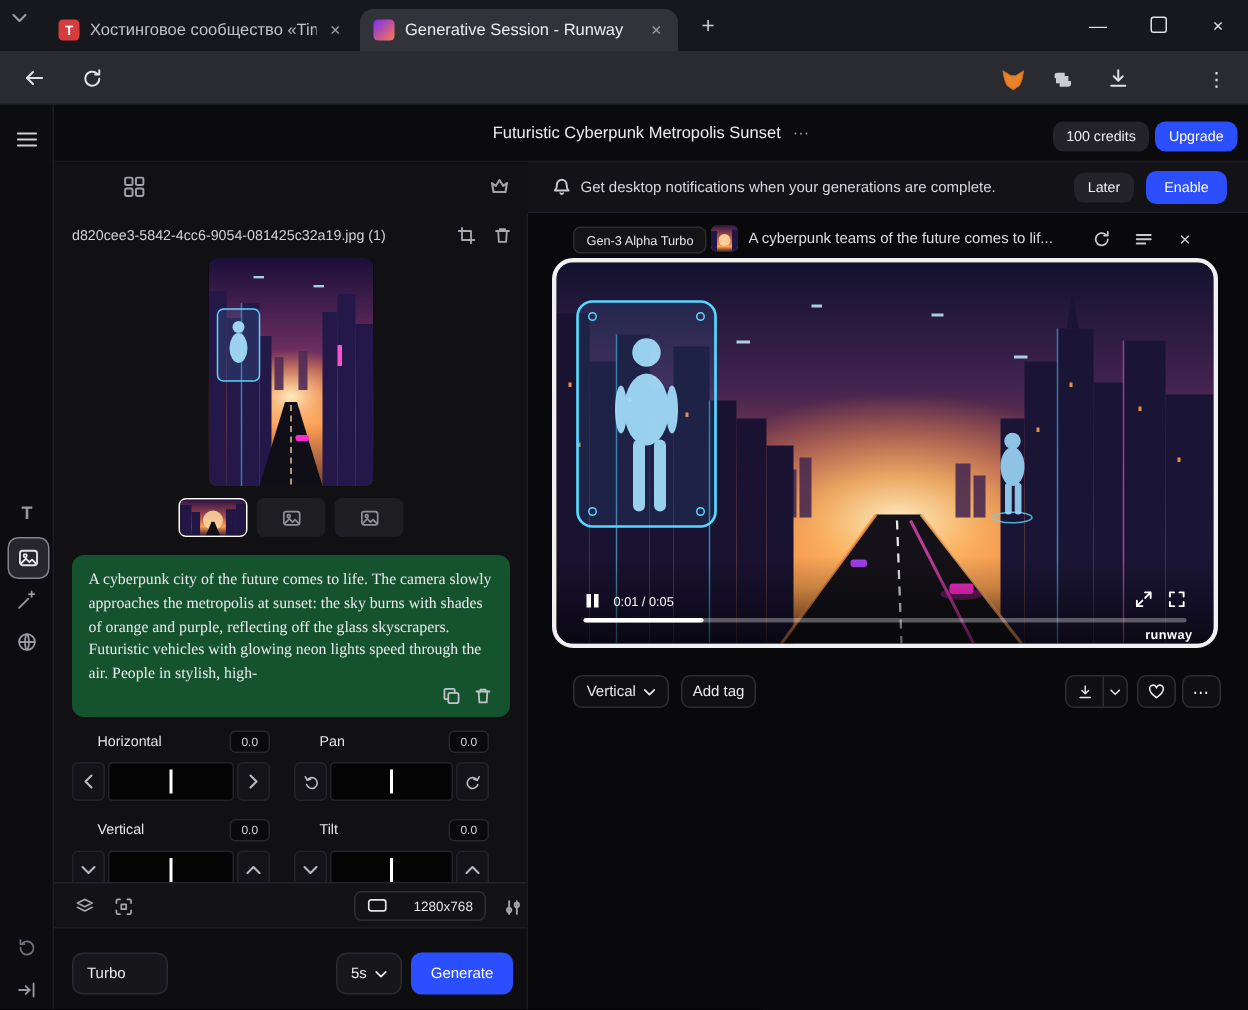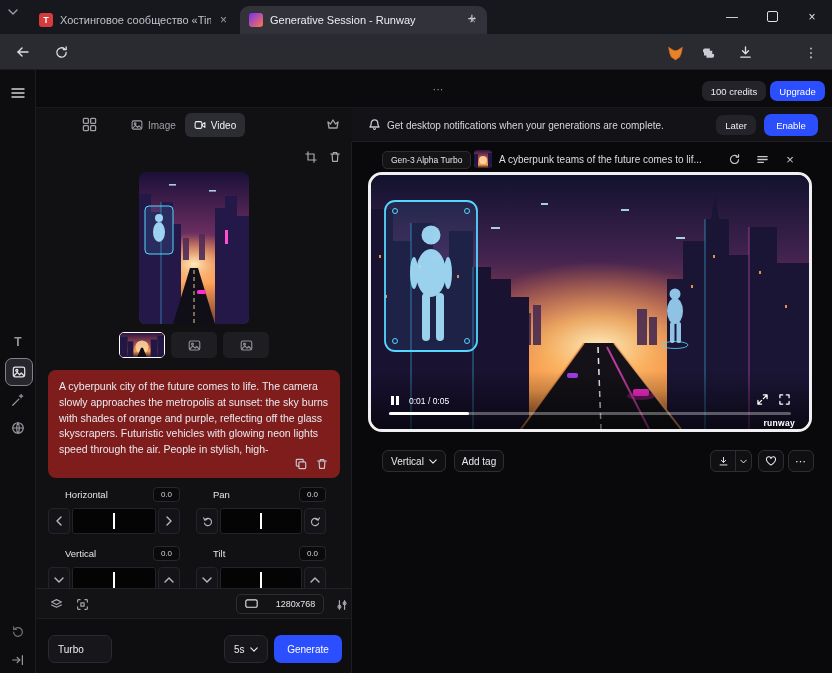--- a/index.html
+++ b/index.html
@@ -46,22 +46,22 @@
 
   
   #leftpanel{left:36px;top:142px;width:316px;height:531px;background:#111113;border-right:1px solid #1d1d22;box-sizing:border-box;overflow:hidden;}
   .fname{position:absolute;left:12px;top:10px;width:248px;font-size:9.5px;color:#d2d2d8;white-space:nowrap;overflow:hidden;}
   .small-ic{position:absolute;width:14px;height:14px;color:#a9a9b1;display:flex;align-items:center;justify-content:center;}
   #preview{position:absolute;left:103px;top:30px;width:110px;height:152px;border-radius:6px;overflow:hidden;background:#000;}
   #thumbs{position:absolute;left:0;top:190px;width:316px;display:flex;justify-content:center;gap:6px;}
   .thumb{width:46px;height:26px;border-radius:5px;box-sizing:border-box;overflow:hidden;}
   .thumb.sel{border:1.5px solid #fff;}
   .thumb.ph{background:#1d1d22;display:flex;align-items:center;justify-content:center;color:#8f8f97;}
-  #promptbox{position:absolute;left:12px;top:228px;width:292px;height:108px;background:#7f1d1d;border-radius:8px;
-             padding:9px 11px;box-sizing:border-box;font-size:10.5px;line-height:1.5;color:#eaeaef;overflow:hidden;}
+  #promptbox{position:absolute;left:12px;top:228px;width:292px;height:108px;background:#14532d;border-radius:8px;
+             padding:9px 11px;box-sizing:border-box;font-size:10.5px;line-height:1.5;color:#eaeaef;overflow:hidden;font-family:Liberation Serif, serif;}
   .prompt-ic{position:absolute;width:13px;height:13px;color:#c3c3cb;}
   .ctl-label{position:absolute;font-size:9.5px;color:#e3e3e9;margin-left:17px;}
   .valbox{position:absolute;width:27px;height:15px;background:#0a0a0c;border:1px solid #27272d;border-radius:4px;
           font-size:8px;color:#d6d6dc;display:flex;align-items:center;justify-content:center;box-sizing:border-box;}
   .sbtn{position:absolute;width:22px;height:26px;background:#141418;border:1px solid #232329;border-radius:4px;
         display:flex;align-items:center;justify-content:center;color:#b9b9c1;box-sizing:border-box;}
   .track{position:absolute;height:26px;background:#040405;border:1px solid #232329;border-radius:3px;box-sizing:border-box;}
   .track .marker{position:absolute;left:50%;top:4px;bottom:4px;width:2px;background:#fff;transform:translateX(-50%);}
   #bottombar{position:absolute;left:0;top:446px;width:316px;height:30px;background:#131316;border-top:1px solid #222228;box-sizing:border-box;}
   .bbtn{position:absolute;top:5px;width:24px;height:20px;display:flex;align-items:center;justify-content:center;color:#a7a7af;}
@@ -105,21 +105,21 @@
           <polyline points="1,1 5,5 9,1"></polyline>
         </svg>
     </div>
 
     <div class="tab" style="left:30px;width:208px;">
       <span class="fav" style="background:#d63c3c;color:#fff;font-size:9px;font-weight:bold;">Т</span>
       <span class="ttl">Хостинговое сообщество «Tim</span>
       <span class="x">×</span>
     </div>
 
-    <div class="tab active" style="left:240px;width:247px;">
+    <div class="tab active" style="left:240px;width:212px;">
       <span class="fav" style="background:linear-gradient(135deg,#7b2ff7,#ff7847);"></span>
       <span class="ttl">Generative Session - Runway</span>
       <span class="x">×</span>
     </div>
 
     <div class="abs" style="left:462px;top:7px;width:20px;height:20px;display:flex;align-items:center;justify-content:center;color:#c7cace;font-size:15px;">+</div>
 
     <div class="winbtn" style="left:712px;">—</div>
     <div class="winbtn" style="left:752px;">
       <span style="display:block;width:9px;height:9px;border:1px solid #dfe1e5;border-radius:2px;"></span>
@@ -221,71 +221,56 @@
     <div class="railic" style="top:582px;">
       <svg class="ic" width="14" height="14" viewBox="0 0 16 16">
           <path d="M2 8h8"></path>
           <path d="M7 5l3 3-3 3"></path>
           <path d="M13 3v10"></path>
         </svg>
     </div>
   </div>
 
   <div id="appheader" class="abs">
+    <span class="ttl">Futuristic Cyberpunk Metropolis Sunset</span>
     <span class="dots">···</span>
   </div>
   <div class="abs pill-dark" style="left:702px;top:81px;width:64px;height:20px;">100 credits</div>
   <div class="abs pill-blue" style="left:770px;top:81px;width:55px;height:20px;">Upgrade</div>
 
   <div id="panelhead" class="abs">
     <div class="abs" style="left:46px;top:9px;color:#9fa0a8;">
       <svg class="ic" width="15" height="15" viewBox="0 0 16 16">
           <rect x="1.5" y="1.5" width="5.3" height="5.3" rx="1"></rect>
           <rect x="9.2" y="1.5" width="5.3" height="5.3" rx="1"></rect>
           <rect x="1.5" y="9.2" width="5.3" height="5.3" rx="1"></rect>
           <rect x="9.2" y="9.2" width="5.3" height="5.3" rx="1"></rect>
         </svg>
     </div>
-    <div class="seg">
-      <div class="segitem">
-        <svg class="ic" width="12" height="12" viewBox="0 0 16 16">
-            <rect x="1.5" y="2.5" width="13" height="11" rx="2"></rect>
-            <circle cx="5.5" cy="6.3" r="1.2"></circle>
-            <path d="M2.5 12l3.5-3.5 2.7 2.7 2-2 2.8 2.8"></path>
-          </svg>
-        <span>Image</span>
-      </div>
-      <div class="segitem on">
-        <svg class="ic" width="12" height="12" viewBox="0 0 16 16">
-            <rect x="1.5" y="3.5" width="9" height="9" rx="2"></rect>
-            <path d="M11 7.2 14.5 4.8v6.4L11 8.8z"></path>
-          </svg>
-        <span>Video</span>
-      </div>
-    </div>
     <div class="abs" style="left:290px;top:9px;color:#9fa0a8;">
       <svg class="ic" width="14" height="14" viewBox="0 0 14 14">
           <path d="M2 5l2.5 2L7 3l2.5 4L12 5l-1 6H3z"></path>
         </svg>
     </div>
   </div>
 
   <div id="notifbar" class="abs">
     <div class="abs" style="left:16px;top:10px;color:#c9c9d0;">
       <svg class="ic" width="13" height="13" viewBox="0 0 14 14">
           <path d="M7 2a3.5 3.5 0 0 1 3.5 3.5c0 3 .9 3.5 1.4 4.2H2.1c.5-.7 1.4-1.2 1.4-4.2A3.5 3.5 0 0 1 7 2z"></path>
           <path d="M6 11.6a1.1 1.1 0 0 0 2 0"></path>
         </svg>
     </div>
     <div class="abs" style="left:35px;top:12px;font-size:10px;color:#d6d6dc;">Get desktop notifications when your generations are complete.</div>
     <div class="abs pill-dark" style="left:364px;top:7px;width:40px;height:20px;">Later</div>
     <div class="abs pill-blue" style="left:412px;top:6px;width:54px;height:22px;">Enable</div>
   </div>
 
   <div id="leftpanel" class="abs">
+    <div class="fname">d820cee3-5842-4cc6-9054-081425c32a19.jpg (1)</div>
     <div class="small-ic" style="left:268px;top:8px;">
       <svg class="ic" width="12" height="12" viewBox="0 0 14 14">
           <path d="M3.5 1v9.5H13"></path>
           <path d="M1 3.5h9.5V13"></path>
         </svg>
     </div>
     <div class="small-ic" style="left:292px;top:8px;">
       <svg class="ic" width="12" height="12" viewBox="0 0 14 14">
           <path d="M2 3.5h10"></path>
           <path d="M5 3.5V2h4v1.5"></path>

